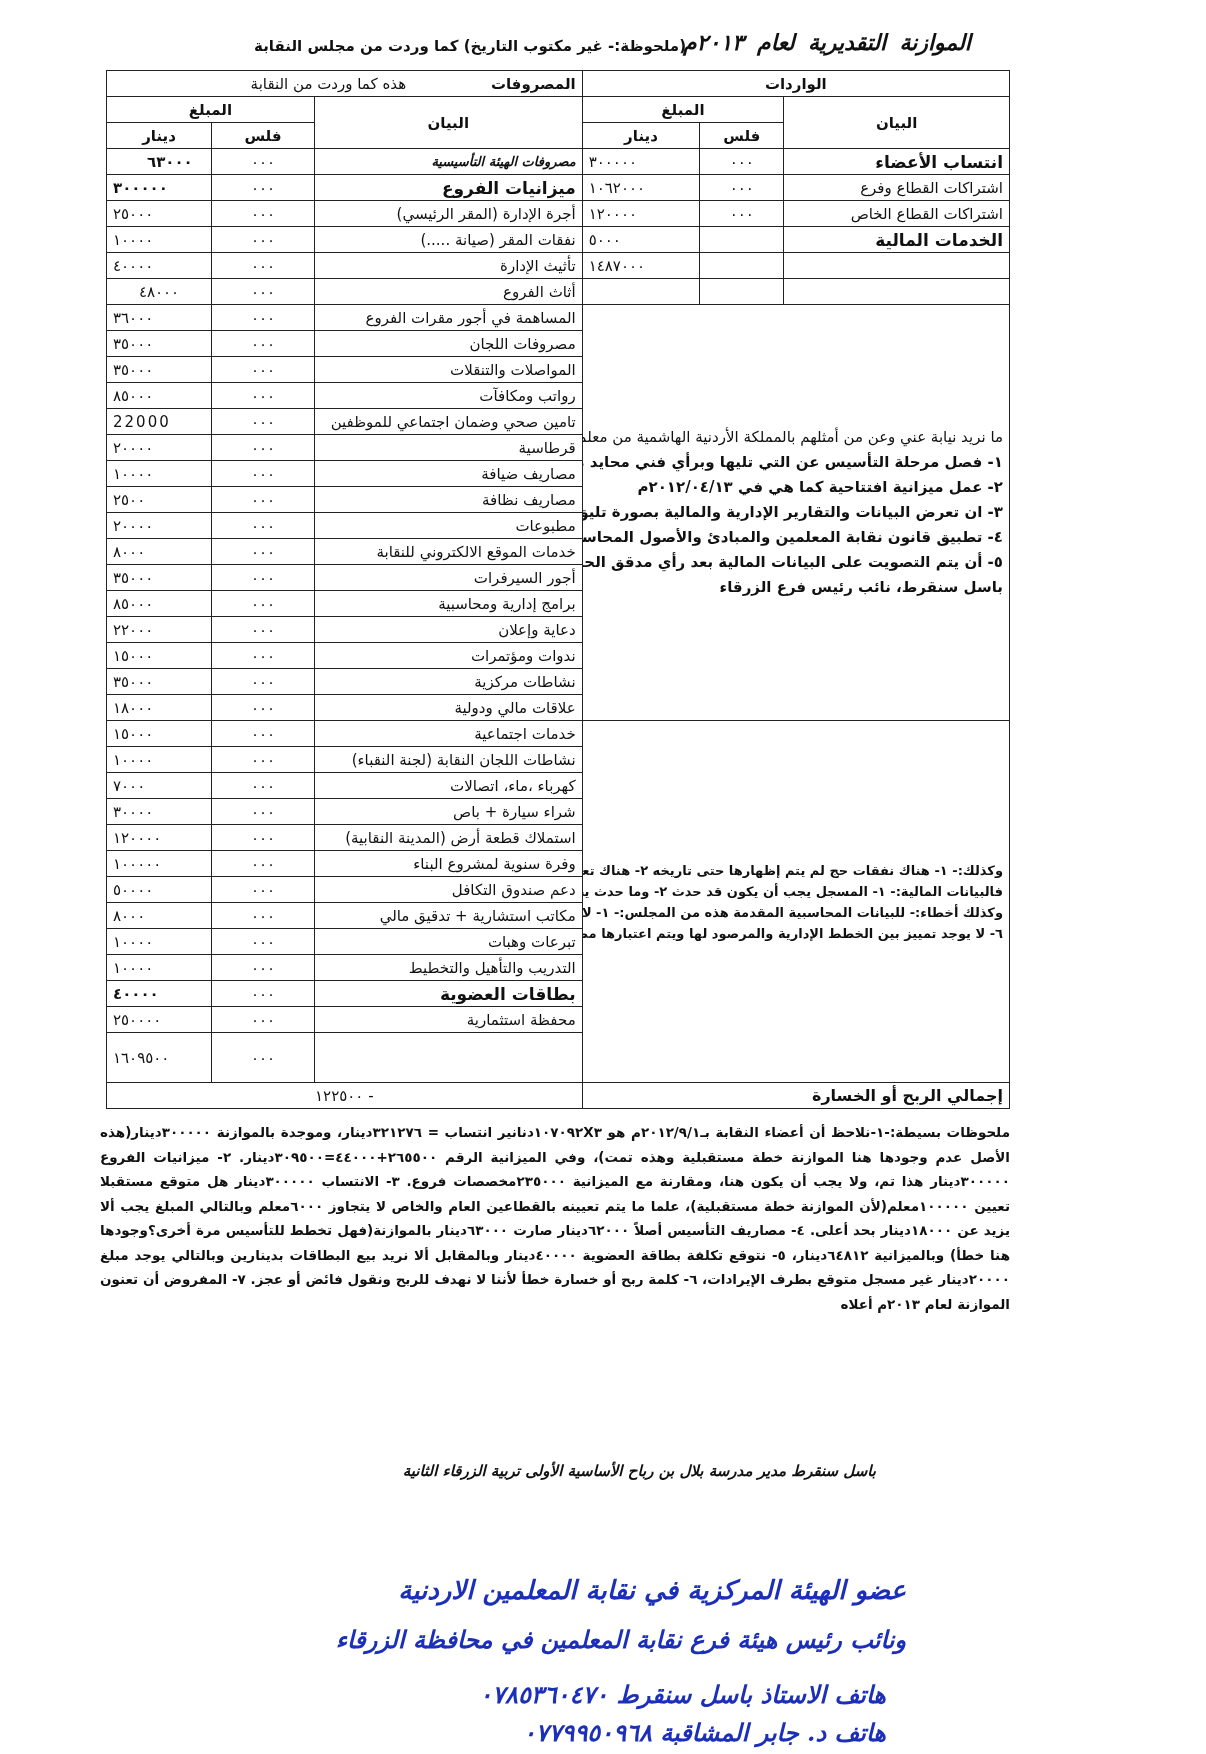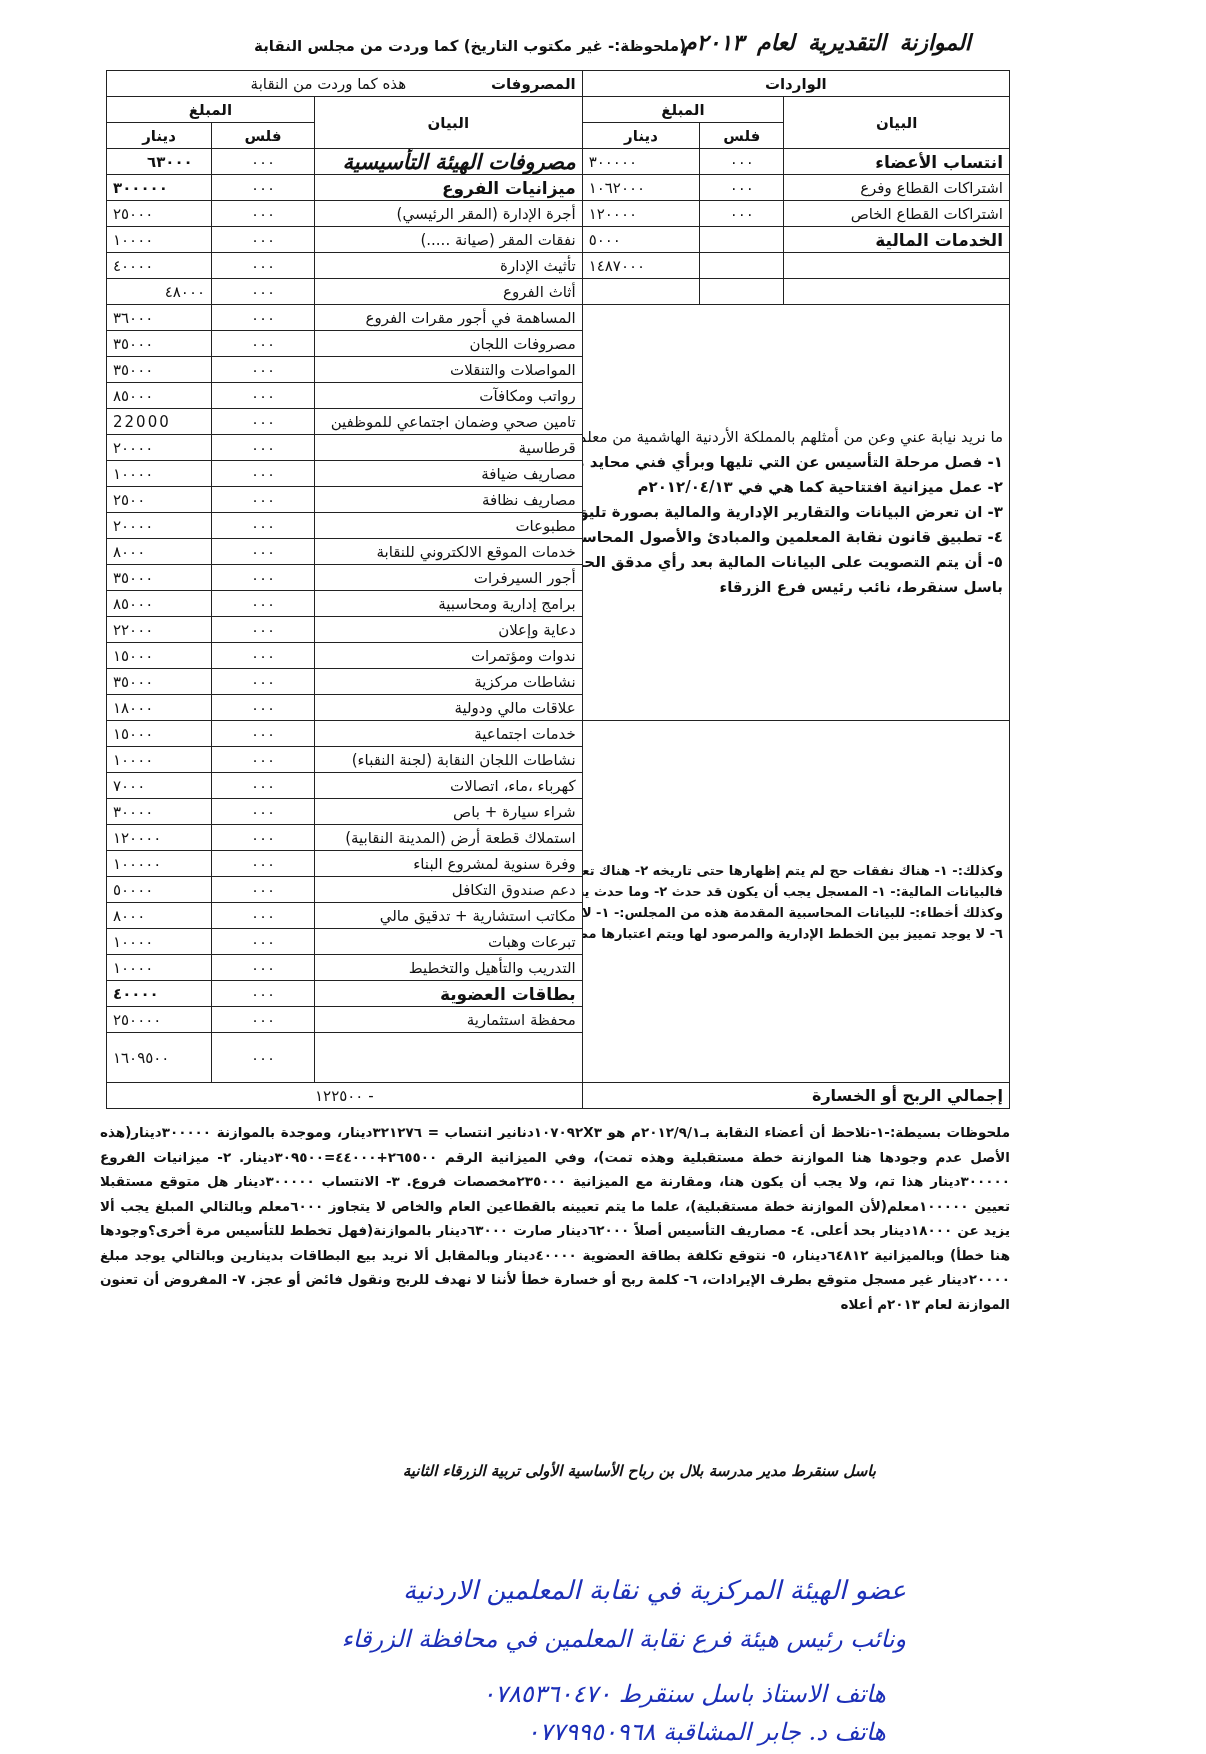--- a/index.html
+++ b/index.html
@@ -1,25 +1,25 @@
 <!DOCTYPE html>
 <html lang="ar" dir="rtl"><head>
 <meta charset="utf-8">
 <style>
   html, body { margin:0; padding:0; background:#fff; }
   body { width:1206px; height:1754px; position:relative; overflow:hidden;
          font-family:"DejaVu Sans", sans-serif; color:#111; direction:rtl; }
-  .abs { position:absolute; }
+  .abs { position:absolute;font-weight:bold; }
   .title { top:30px; right:235px; font-size:22px; font-weight:bold; font-style:italic; font-family:Liberation Mono, monospace; }
   .title-note { top:37px; right:520px; font-size:15px; font-weight:bold; }
   table.budget { position:absolute; top:70px; left:106px; width:904px; border-collapse:collapse; table-layout:fixed; font-size:15px; }
   table.budget td { border:1px solid #222; height:25px; padding:0 6px; white-space:nowrap; overflow:hidden; vertical-align:middle; }
   .hdr { font-weight:bold; text-align:center; }
   .bold { font-weight:bold; font-size:17px; }
-  .italic-bold { font-weight:bold; font-style:italic; font-size:21px; }
+  .italic-bold { font-weight:bold; font-style:italic; font-size:13px; }
   .num { font-family:"DejaVu Sans", sans-serif; letter-spacing:2px; }
   td.notes { vertical-align:top; padding:4px 8px; white-space:normal; font-size:15px; line-height:25px; font-weight:bold; }
   td.notes2 { vertical-align:top; padding:2px 8px; white-space:normal; font-size:13px; line-height:21px; font-weight:bold; }
   .bottom-notes { top:1120px; left:100px; width:910px; font-size:13.5px; font-weight:bold; line-height:24.5px; text-align:justify; }
   .signature { top:1462px; right:330px; font-size:15px; font-weight:bold; font-style:italic; }
   .hand { color:#1c2fb8; font-family:"DejaVu Serif", serif; font-style:italic; font-size:26px; }
 </style>
 </head>
 <body>
 
@@ -96,21 +96,21 @@
         <td>تأثيث الإدارة</td>
         <td class="num" style="text-align:center">٠٠٠</td>
         <td class="num" style="text-align:left">٤٠٠٠٠</td>
       </tr>
       <tr>
         <td></td>
         <td></td>
         <td></td>
         <td>أثاث الفروع</td>
         <td class="num" style="text-align:center">٠٠٠</td>
-        <td class="num" style="text-align:right">٤٨٠٠٠</td>
+        <td class="num" style="text-align:center">٤٨٠٠٠</td>
       </tr>
       <tr>
         <td colspan="3" rowspan="16" class="notes">
           <div style="font-weight: normal;">ما نريد نيابة عني وعن من أمثلهم بالمملكة الأردنية الهاشمية من معلمين:-</div>
           <div>١- فصل مرحلة التأسيس عن التي تليها وبرأي فني محايد من مكتب تدقيق قانوني معتمد.</div>
           <div>٢- عمل ميزانية افتتاحية كما هي في ٢٠١٢/٠٤/١٣م</div>
           <div>٣- ان تعرض البيانات والتقارير الإدارية والمالية بصورة تليق بنقابة المعلمين ، وليس كما أرسلت ......</div>
           <div>٤- تطبيق قانون نقابة المعلمين والمبادئ والأصول المحاسبية المتعارف إليها.</div>
           <div>٥- أن يتم التصويت على البيانات المالية بعد رأي مدقق الحسابات والتداول من قبل الهيئة المركزية، وليس قبلة،</div>
           <div>باسل سنقرط، نائب رئيس فرع الزرقاء</div>

